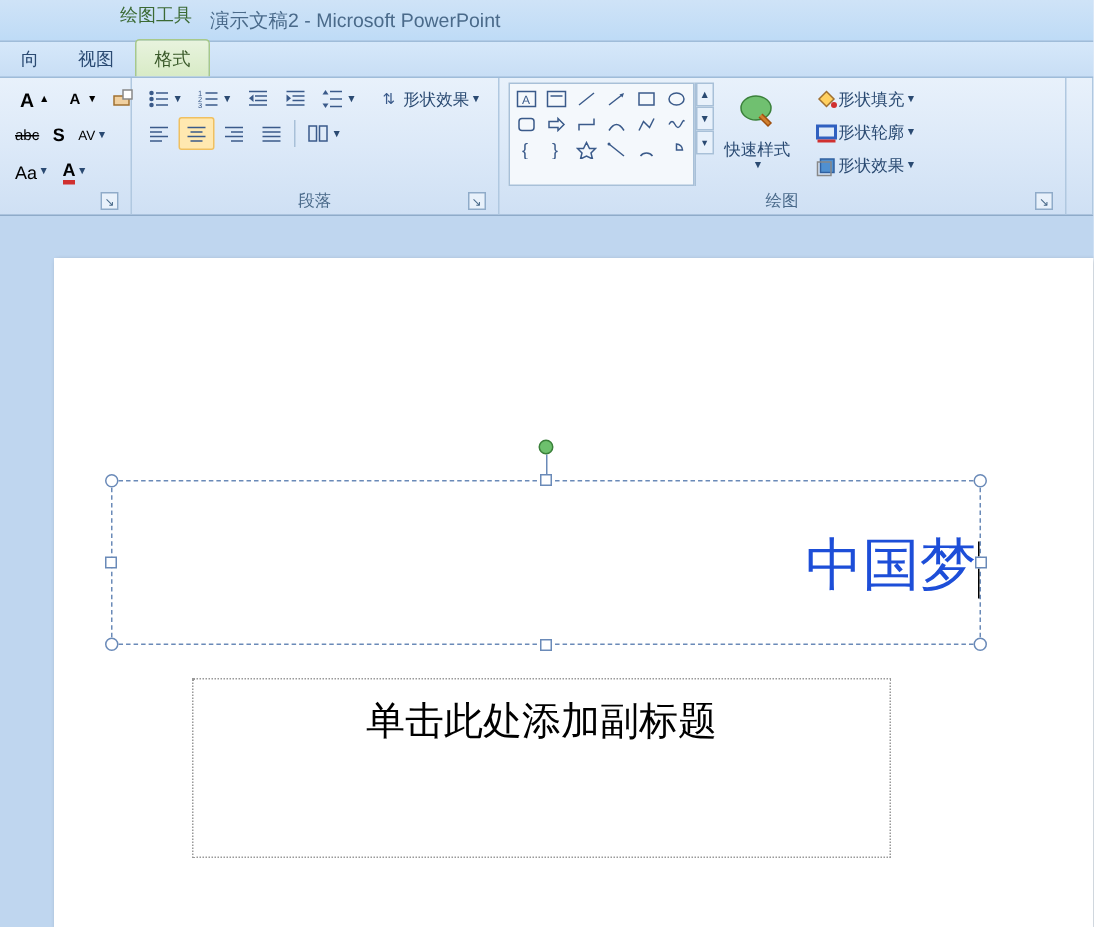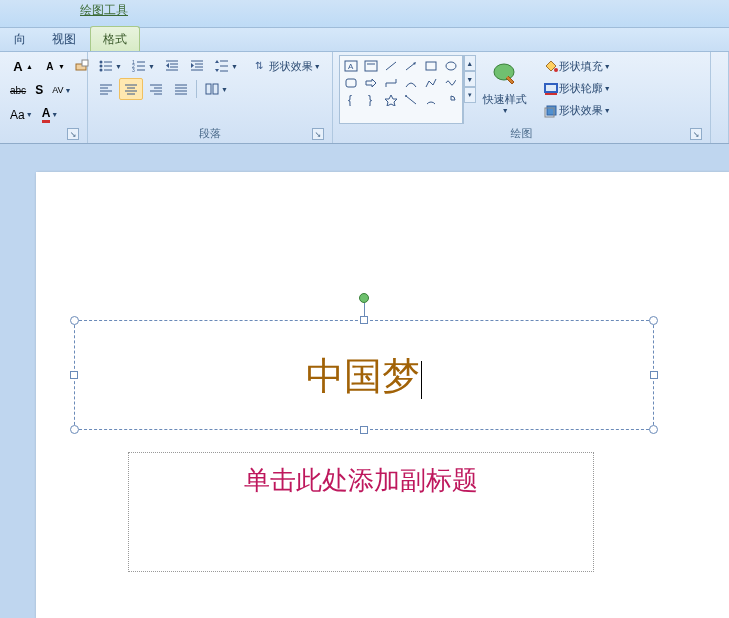--- a/index.html
+++ b/index.html
@@ -1,19 +1,19 @@
 <!DOCTYPE html>
 <html><head>
 <meta charset="utf-8">
 <style>
 *{margin:0;padding:0;box-sizing:border-box;font-family:"Microsoft YaHei",Arial,sans-serif;}
 body{background:#bfd6ef;width:729px;height:618px;overflow:hidden;font-size:12px;}
 .title-bar{height:28px;background:linear-gradient(#cfe3f7,#bedbf6);display:flex;align-items:center;padding-left:60px;border-bottom:1px solid #9fbcd9;}
 .title-text{color:#4a6a8a;font-size:13px;margin-left:80px;}
-.context-tab-label{position:absolute;top:2px;left:80px;color:#3b6a34;font-size:12px;text-decoration:underline;}
+.context-tab-label{position:absolute;top:2px;left:80px;color:#3b6a34;font-size:12px;}
 .menu-tabs{height:24px;background:linear-gradient(#d6e8fa,#c8def5);display:flex;align-items:flex-end;border-bottom:1px solid #9fbcd9;}
 .menu-tab{padding:4px 12px 3px 12px;color:#2a4a72;cursor:pointer;margin-left:2px;}
 .menu-tab.context{background:linear-gradient(#e8f3de,#d8ebc6);border:1px solid #a8c98a;border-bottom:none;border-radius:3px 3px 0 0;color:#3a5a2a;text-align:center;}
 .ribbon{height:92px;background:linear-gradient(#e8f1fb,#dce9f8,#cfe0f4);display:flex;border-bottom:1px solid #8fabc9;}
 .ribbon-group{border-right:1px solid #b0c8e0;display:flex;flex-direction:column;justify-content:space-between;padding:3px 6px 1px 6px;}
 .group-body{display:flex;gap:2px;flex:1;}
 .group-label{text-align:center;color:#4a6a8a;font-size:11px;padding:2px 0 1px 0;position:relative;}
 .dialog-launcher{position:absolute;right:2px;bottom:2px;width:12px;height:12px;border:1px solid #8fabc9;background:#e8f1fb;font-size:8px;display:flex;align-items:center;justify-content:center;color:#4a6a8a;cursor:pointer;}
 .btn{border:1px solid transparent;background:transparent;padding:2px 3px;cursor:pointer;display:inline-flex;align-items:center;justify-content:center;border-radius:2px;}
 .arrow-down{font-size:7px;color:#2a4a72;margin-left:1px;}
@@ -33,36 +33,37 @@
 .h-nw{top:-5px;left:-5px;}
 .h-ne{top:-5px;right:-5px;}
 .h-sw{bottom:-5px;left:-5px;}
 .h-se{bottom:-5px;right:-5px;}
 .h-n{top:-5px;left:50%;transform:translateX(-50%);}
 .h-s{bottom:-5px;left:50%;transform:translateX(-50%);}
 .h-w{left:-5px;top:50%;transform:translateY(-50%);}
 .h-e{right:-5px;top:50%;transform:translateY(-50%);}
 .rot-handle{position:absolute;top:-28px;left:50%;transform:translateX(-50%);width:10px;height:10px;background:#6dc06d;border:1px solid #3a803a;border-radius:50%;}
 .rot-line{position:absolute;top:-18px;left:50%;width:1px;height:14px;background:#6a8ab8;}
-.title-text-content{font-family:"SimSun",serif;font-size:38px;color:#a16207;text-align:center;padding-top:30px;}
+.title-text-content{font-family:"SimSun",serif;font-size:38px;color:#1d4ed8;text-align:right;padding-top:30px;}
 .cursor{display:inline-block;width:1px;height:38px;background:#000;vertical-align:middle;margin-left:1px;}
 .subtitle-box{position:absolute;left:92px;top:280px;width:466px;height:120px;border:1px dotted #999;}
-.subtitle-text{color:#be185d;font-size:26px;font-family:"SimSun",serif;text-align:center;padding-top:10px;}
+.subtitle-text{color:#000000;font-size:26px;font-family:"SimSun",serif;text-align:center;padding-top:10px;}
 svg{display:block;}
 .shape-gallery{border:1px solid #a8c0d8;background:#f4f8fc;padding:2px;display:flex;flex-direction:column;gap:1px;}
 .shape-row{display:flex;gap:2px;}
 .shape-cell{width:18px;height:16px;display:flex;align-items:center;justify-content:center;cursor:pointer;}
 .gallery-scroll{display:flex;flex-direction:column;border-left:1px solid #a8c0d8;}
 .gallery-scroll .sbtn{width:12px;height:16px;border:1px solid #a8c0d8;background:#e8f1fb;font-size:7px;display:flex;align-items:center;justify-content:center;cursor:pointer;color:#2a4a72;}
 </style>
 </head>
 <body>
 
 <div class="title-bar">
   <span class="context-tab-label">绘图工具</span>
+  <span class="title-text">演示文稿2 - Microsoft PowerPoint</span>
 </div>
 
 <div class="menu-tabs">
   <div class="menu-tab">向</div>
   <div class="menu-tab">视图</div>
   <div class="menu-tab context">格式</div>
 </div>
 
 <div class="ribbon">
 

